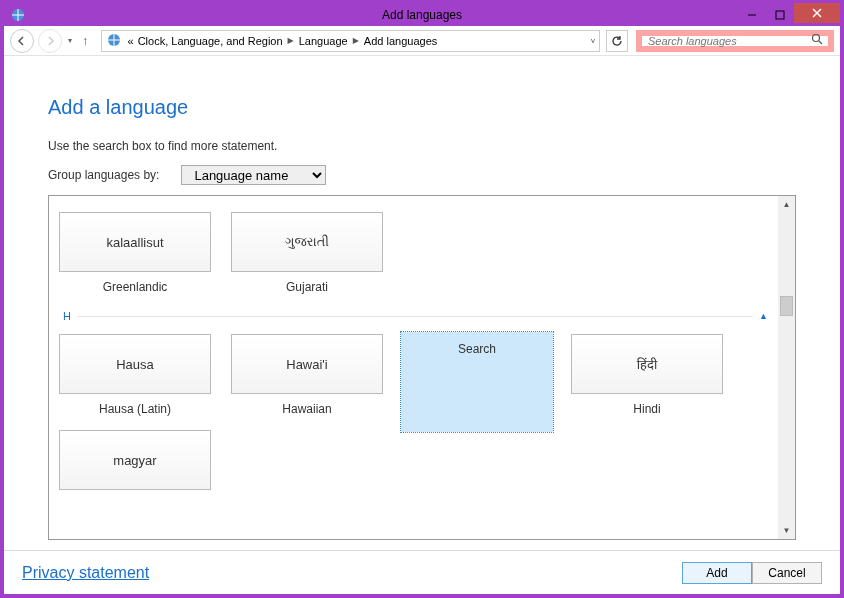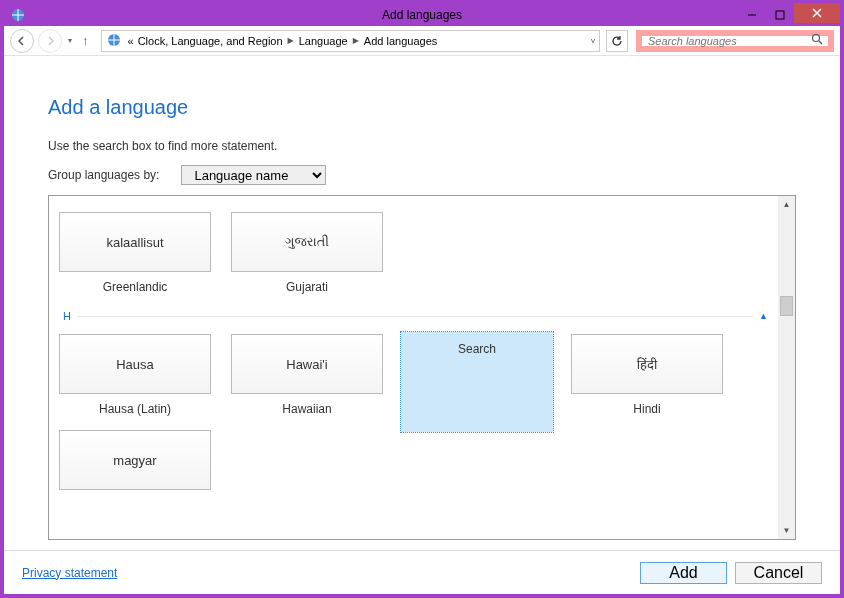--- a/index.html
+++ b/index.html
@@ -38,23 +38,23 @@
   .tile.selected { background: #cde8fa; padding: 2px; margin: -2px; outline: 1px dotted #2f8dd6; }
   .tile.selected .tilebox { background: linear-gradient(#fdfdff,#f4f8fb); }
   .tilelabel { font-size: 12px; color: #333; margin-top: 8px; margin-bottom: 14px; }
   .sectionhdr { font-size: 11px; color: #1a6fcf; margin: 2px 0 12px 4px; display: flex; align-items: center; }
   .sectionhdr .rule { flex: 1; border-top: 1px solid #e6e6e6; margin: 0 6px; }
   .sectionhdr .collapse { font-size: 9px; color: #1a6fcf; }
   .vscroll { position: absolute; right: 0; top: 0; bottom: 0; width: 17px; background: #f0f0f0; display: flex; flex-direction: column; }
   .scrollarrow { height: 17px; display: flex; align-items: center; justify-content: center; font-size: 8px; color: #555; }
   .scrollthumb { position: absolute; left: 2px; right: 2px; height: 20px; top: 100px; background: #cdcdcd; border: 1px solid #bbb; }
   .footer { height: 44px; border-top: 1px solid #ddd; display: flex; align-items: center; padding: 0 18px; }
-  .privacy { font-size: 12px; color: #1a6fcf; }
+  .privacy { font-size: 16px; color: #1a6fcf; }
   .footer .spacer { flex: 1; }
-  .footerbtn { width: 87px; height: 22px; font-size: 16px; border: 1px solid #b3b3b3; background: #f4f4f4; margin-left: 8px; }
+  .footerbtn { width: 70px; height: 22px; font-size: 12px; border: 1px solid #b3b3b3; background: #f4f4f4; }
   .footerbtn.primary { border: 1px solid #5aa5e0; background: #eaf4fd; }
 </style>
 </head>
 <body>
 
 <div class="window">
   <div class="titlebar">
     <span class="titlebar-icon">
       <svg width="16" height="16" viewBox="0 0 16 16">
           <circle cx="8" cy="8" r="6" fill="#4a90d9"></circle>

